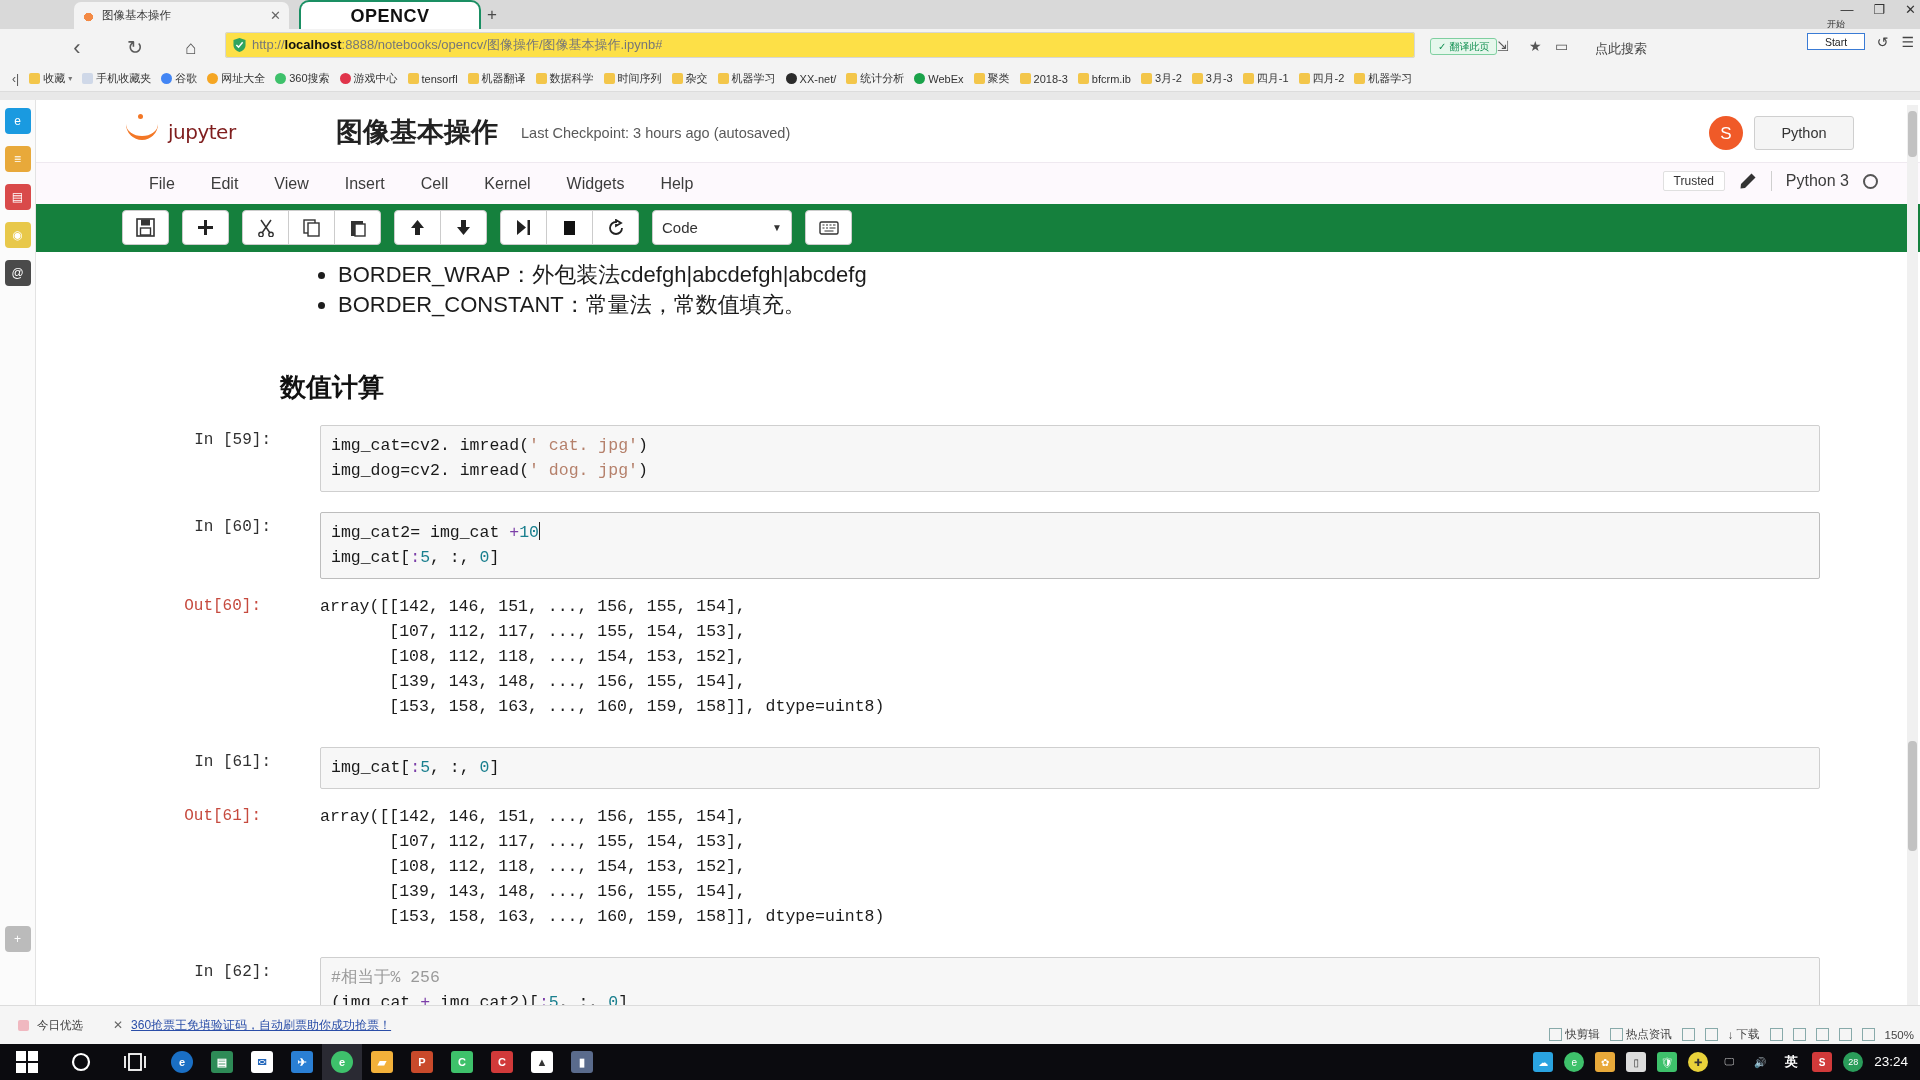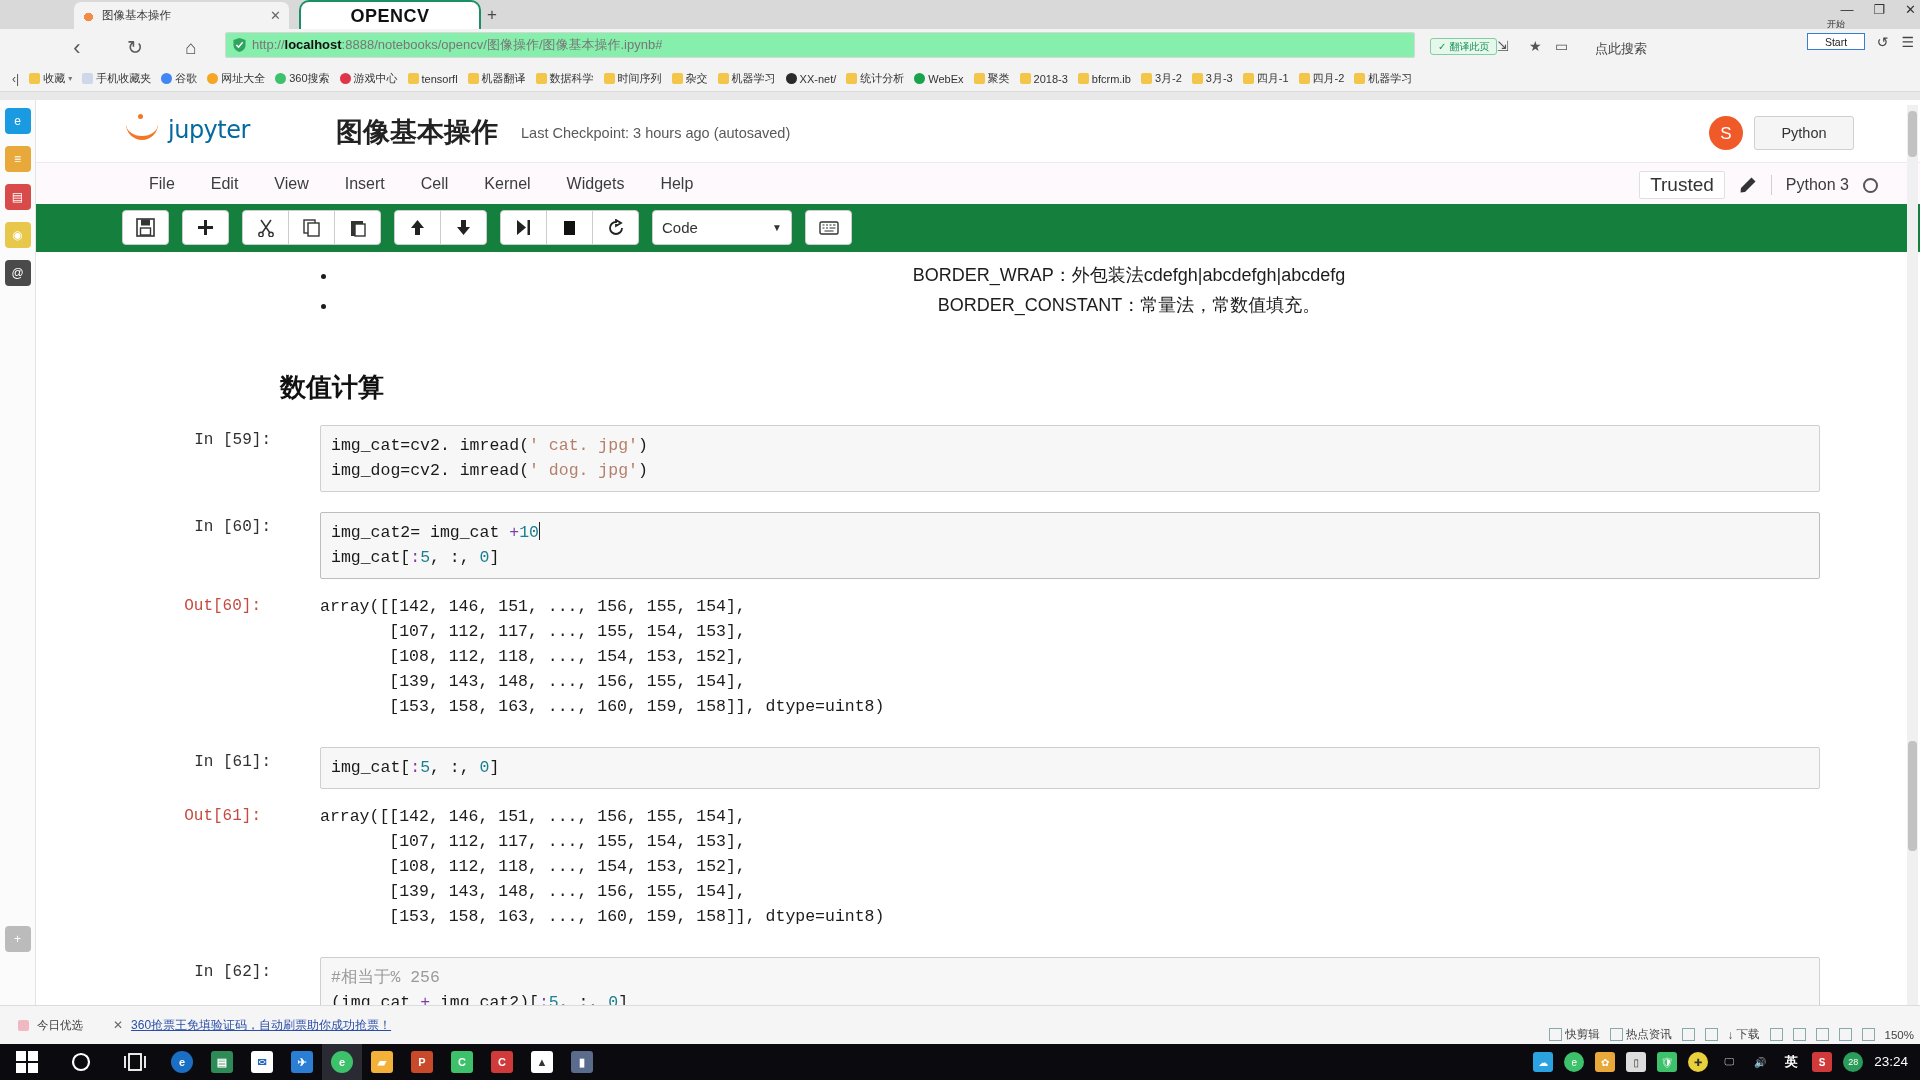--- a/index.html
+++ b/index.html
@@ -33,21 +33,21 @@
   #win-ctrl{ position:absolute; right:4px; top:2px; display:flex; gap:20px; align-items:center;
      font-size:13px; color:#333; }
   #win-ctrl span{ cursor:default; }
 
   #navbar{ position:absolute; left:0; top:29px; width:1920px; height:37px; background:#f3f3f3;
      display:flex; align-items:center; }
   .navbtn{ width:38px; height:30px; display:flex; align-items:center; justify-content:center;
      color:#5a5a5a; }
   #urlbar{
     position:absolute; left:225px; top:32px; width:1190px; height:26px;
-    background:#86efac; border-radius:3px; display:flex; align-items:center; padding:0 8px; gap:6px;
+    background:#fde047; border-radius:3px; display:flex; align-items:center; padding:0 8px; gap:6px;
     box-shadow:inset 0 0 0 1px #d6d6d6;
   }
   #urlbar .shield{ width:13px; height:14px; flex:0 0 13px; }
   #urlbar .urltext{ font-size:13px; color:#2a2a2a; white-space:nowrap; overflow:hidden; }
   #urlbar .urltext b{ color:#111; font-weight:bold; }
   #urlbar .urltext i{ color:#777; font-style:normal; }
   #translate-chip{
     position:absolute; left:1430px; top:38px; height:17px; padding:0 7px;
     background:#e6f7ec; border:1px solid #7fcfa0; border-radius:3px;
     font-size:10px; color:#149153; display:flex; align-items:center; gap:3px;
@@ -75,33 +75,33 @@
   #jp-logo{ position:absolute; left:86px; top:14px; display:flex; align-items:flex-end; gap:6px; }
   #jp-logo .glyph{ width:40px; height:30px; position:relative; }
   #jp-logo .glyph::before{
     content:""; position:absolute; left:4px; top:6px; width:32px; height:16px;
     border-bottom:4px solid #f37726; border-radius:0 0 18px 18px;
   }
   #jp-logo .glyph::after{
     content:""; position:absolute; left:16px; top:0px; width:5px; height:5px; border-radius:50%;
     background:#f37726;
   }
-  #jp-logo .word{ font-size:24px; color:#0369a1; letter-spacing:-0.5px; font-family:"DejaVu Sans", sans-serif; }
+  #jp-logo .word{ font-size:20px; color:#7f1d1d; letter-spacing:-0.5px; font-family:"DejaVu Sans", sans-serif; }
   #jp-title{ position:absolute; left:300px; top:14px; font-size:27px; color:#222; font-weight:bold; }
   #jp-ckpt{ position:absolute; left:485px; top:25px; font-size:14.5px; color:#595959; }
   #jp-logout{ position:absolute; right:66px; top:16px; width:100px; height:34px; background:#f5f5f5;
      border:1px solid #cfcfcf; border-radius:3px; display:flex; align-items:center; justify-content:center;
      font-size:14.5px; color:#333; }
   #jp-sicon{ position:absolute; right:175px; top:14px; width:38px; height:38px; }
 
   #jp-menubar{ position:relative; height:42px; border-top:1px solid #efe9f0; background:#fdf9fd;}
   #jp-menu{ position:absolute; left:95px; top:9px; display:flex; gap:0; }
   .mi{ font-size:16px; color:#3c3c3c; padding:3px 18px; }
   #jp-menu-right{ position:absolute; right:42px; top:8px; display:flex; align-items:center; gap:14px; }
-  #trusted{ font-size:19px; color:#333; background:#fff; border:1px solid #e0e0e0; padding:2px 10px; border-radius:2px;}
+  #trusted{ font-size:12px; color:#333; background:#fff; border:1px solid #e0e0e0; padding:2px 10px; border-radius:2px;}
   #kernel-name{ font-size:16px; color:#3c3c3c; }
   #kernel-idle{ width:15px; height:15px; border:2px solid #555; border-radius:50%; }
   .menu-sep{ width:1px; height:20px; background:#cfcfcf; }
 
   #jp-toolbar{ position:relative; height:48px; background:#15803d; }
   #tb-inner{ position:absolute; left:86px; top:6px; display:flex; align-items:center; gap:0; }
   .tbgrp{ display:flex; margin-right:13px; }
   .tbtn{ width:47px; height:35px; border:1px solid #cccccc; background:#fff;
      display:flex; align-items:center; justify-content:center; margin-left:-1px; color:#333; }
   .tbgrp .tbtn:first-child{ border-top-left-radius:4px; border-bottom-left-radius:4px; margin-left:0;}
@@ -109,21 +109,21 @@
   #celltype{ width:140px; height:35px; border:1px solid #cccccc; border-radius:4px; background:#fff;
      display:flex; align-items:center; justify-content:space-between; padding:0 9px;
      font-size:15px; color:#333; margin-right:13px;}
   #celltype .cv{ color:#333; }
   #celltype .ar{ font-size:10px; color:#333; }
 
   
   #nb{ position:relative; height:778px; overflow:hidden; }
   #nb-inner{ position:absolute; left:0; top:0; width:1884px; }
   .md-list{ margin-left:270px; padding-top:8px; }
-  .md-list li{ list-style:disc; font-size:18px; color:#1c1c1c; line-height:30px; margin-left:32px;text-align:center;}
+  .md-list li{ list-style:disc; font-size:22px; color:#1c1c1c; line-height:30px; margin-left:32px;}
   .md-h3{ margin-left:244px; margin-top:50px; font-size:26px; font-weight:bold; color:#111; }
 
   .cell{ position:relative; margin-top:20px; }
   .prompt{ position:absolute; left:150px; top:6px; width:85px; text-align:right;
      font-family:"Liberation Mono", monospace; font-size:16px; color:#303030; }
   .prompt.out{ color:#c64a3e; left:140px; }
   .inputarea{
     margin-left:284px; margin-right:100px; background:#f7f7f7; border:1px solid #cfcfcf;
     border-radius:2px; padding:7px 10px 8px 10px;
   }

